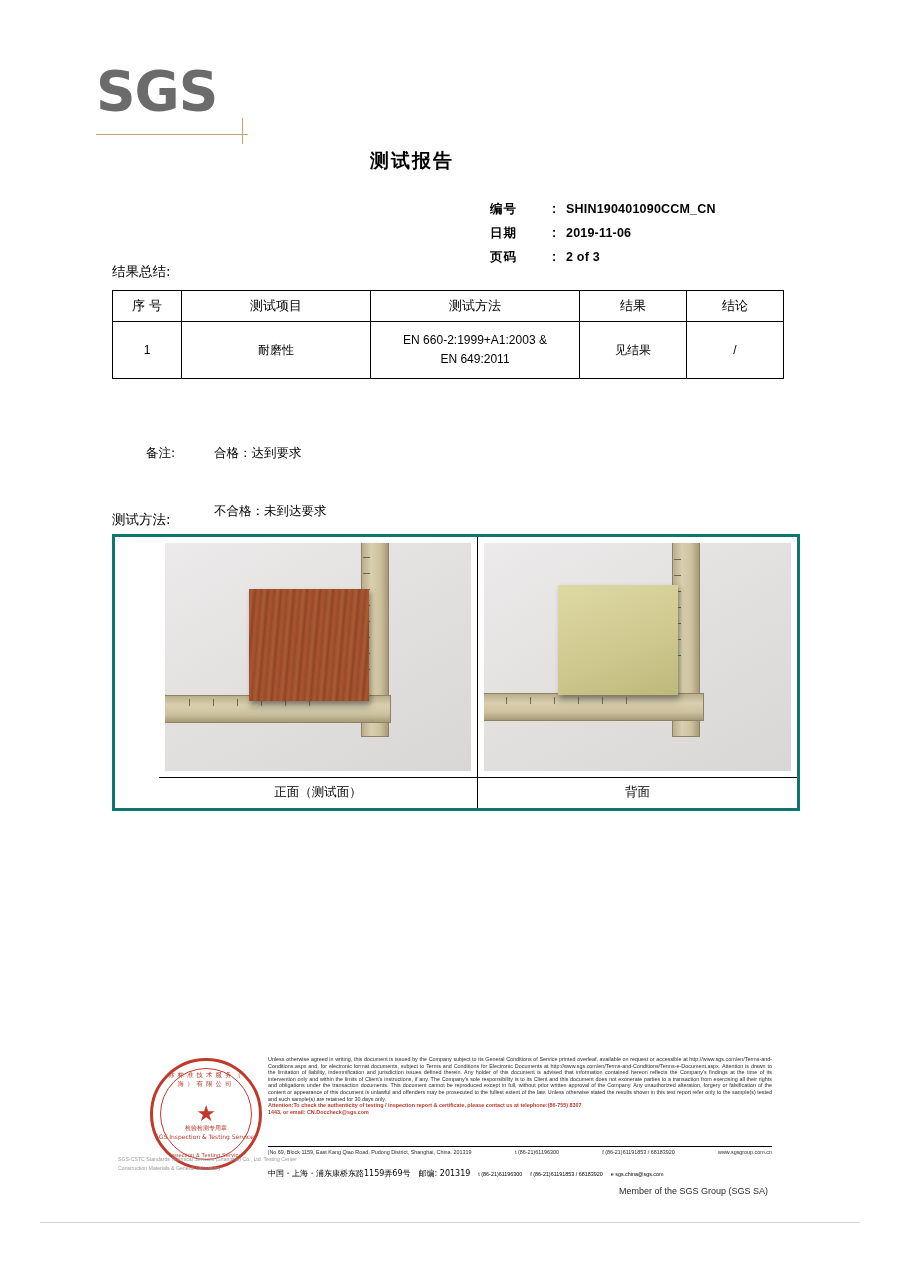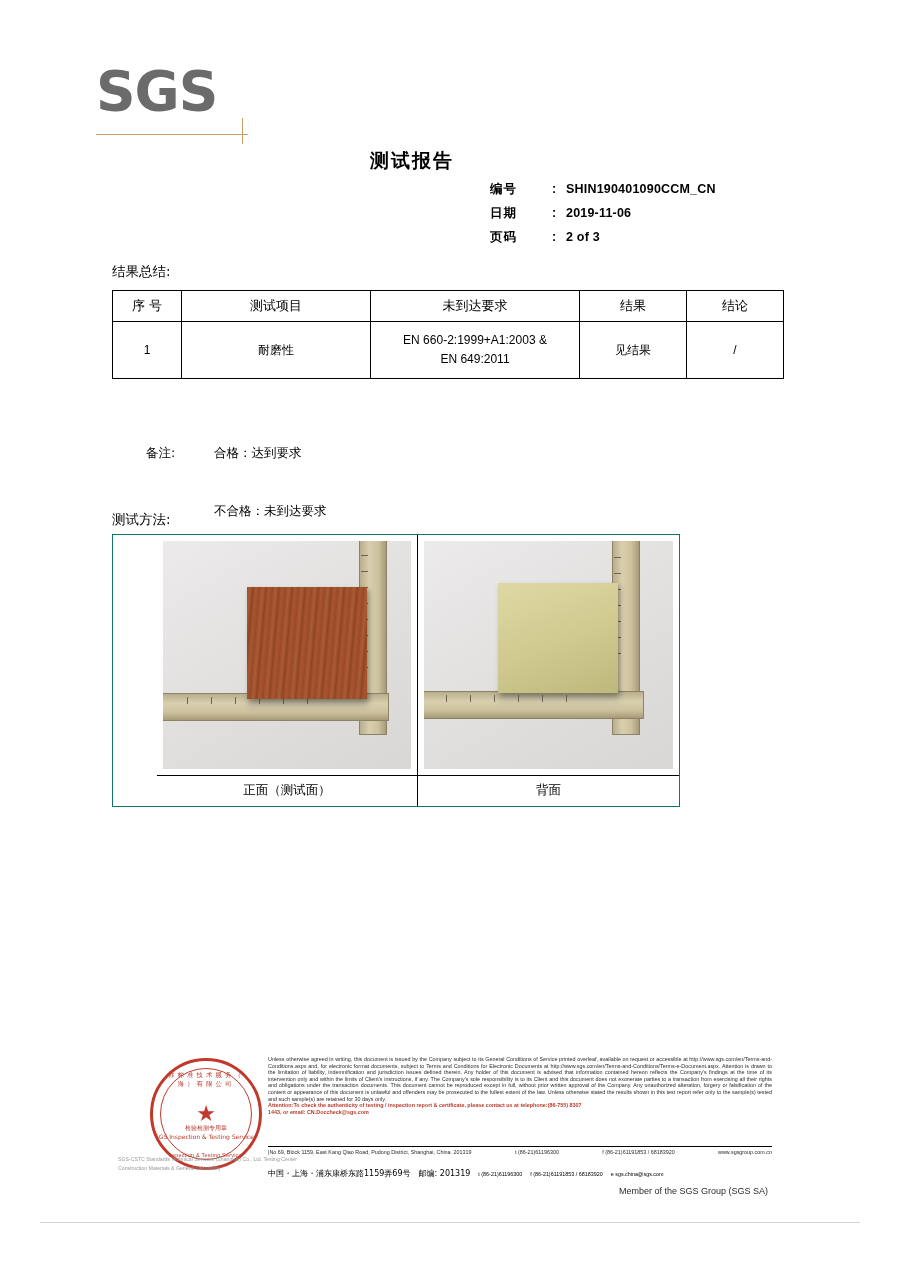--- a/index.html
+++ b/index.html
@@ -78,20 +78,21 @@
     font-weight: bold;
   }
   .meta-row {
     display: flex;
     align-items: baseline;
     height: 24px;
   }
   .meta-label {
     width: 52px;
     letter-spacing: 1px;
+    margin-top: 20px;
   }
   .meta-colon {
     width: 24px;
     text-align: center;
   }
   .meta-value {
     letter-spacing: 0.2px;
   }
 
   
@@ -151,22 +152,22 @@
     margin-top: 31px;
   }
   .remarks-title { width: 68px; }
   .remarks-text { white-space: nowrap; }
 
   
   .photos {
     position: absolute;
     left: 112px;
     top: 534px;
-    width: 568px;
-    border: 1px solid #0f766e;
+    width: 688px;
+    border: 3px solid #0f766e;
     box-sizing: border-box;
     padding-left: 44px;
   }
   .photos-row {
     display: flex;
   }
   .photo-cell {
     width: 50%;
     box-sizing: border-box;
     border-right: 1px solid #000;
@@ -403,21 +404,21 @@
     </div>
   </div>
 
   <div class="section-label" id="result-summary-label">结果总结:</div>
 
   <table class="results-table">
     <thead>
       <tr>
         <th class="col-no cn">序 号</th>
         <th class="col-item cn">测试项目</th>
-        <th class="col-method cn">未到达要求</th>
+        <th class="col-method cn">测试方法</th>
         <th class="col-result cn">结果</th>
         <th class="col-conc cn">结论</th>
       </tr>
     </thead>
     <tbody>
       <tr>
         <td>1</td>
         <td class="cn">耐磨性</td>
         <td>
           <div>EN 660-2:1999+A1:2003 &amp;</div>

